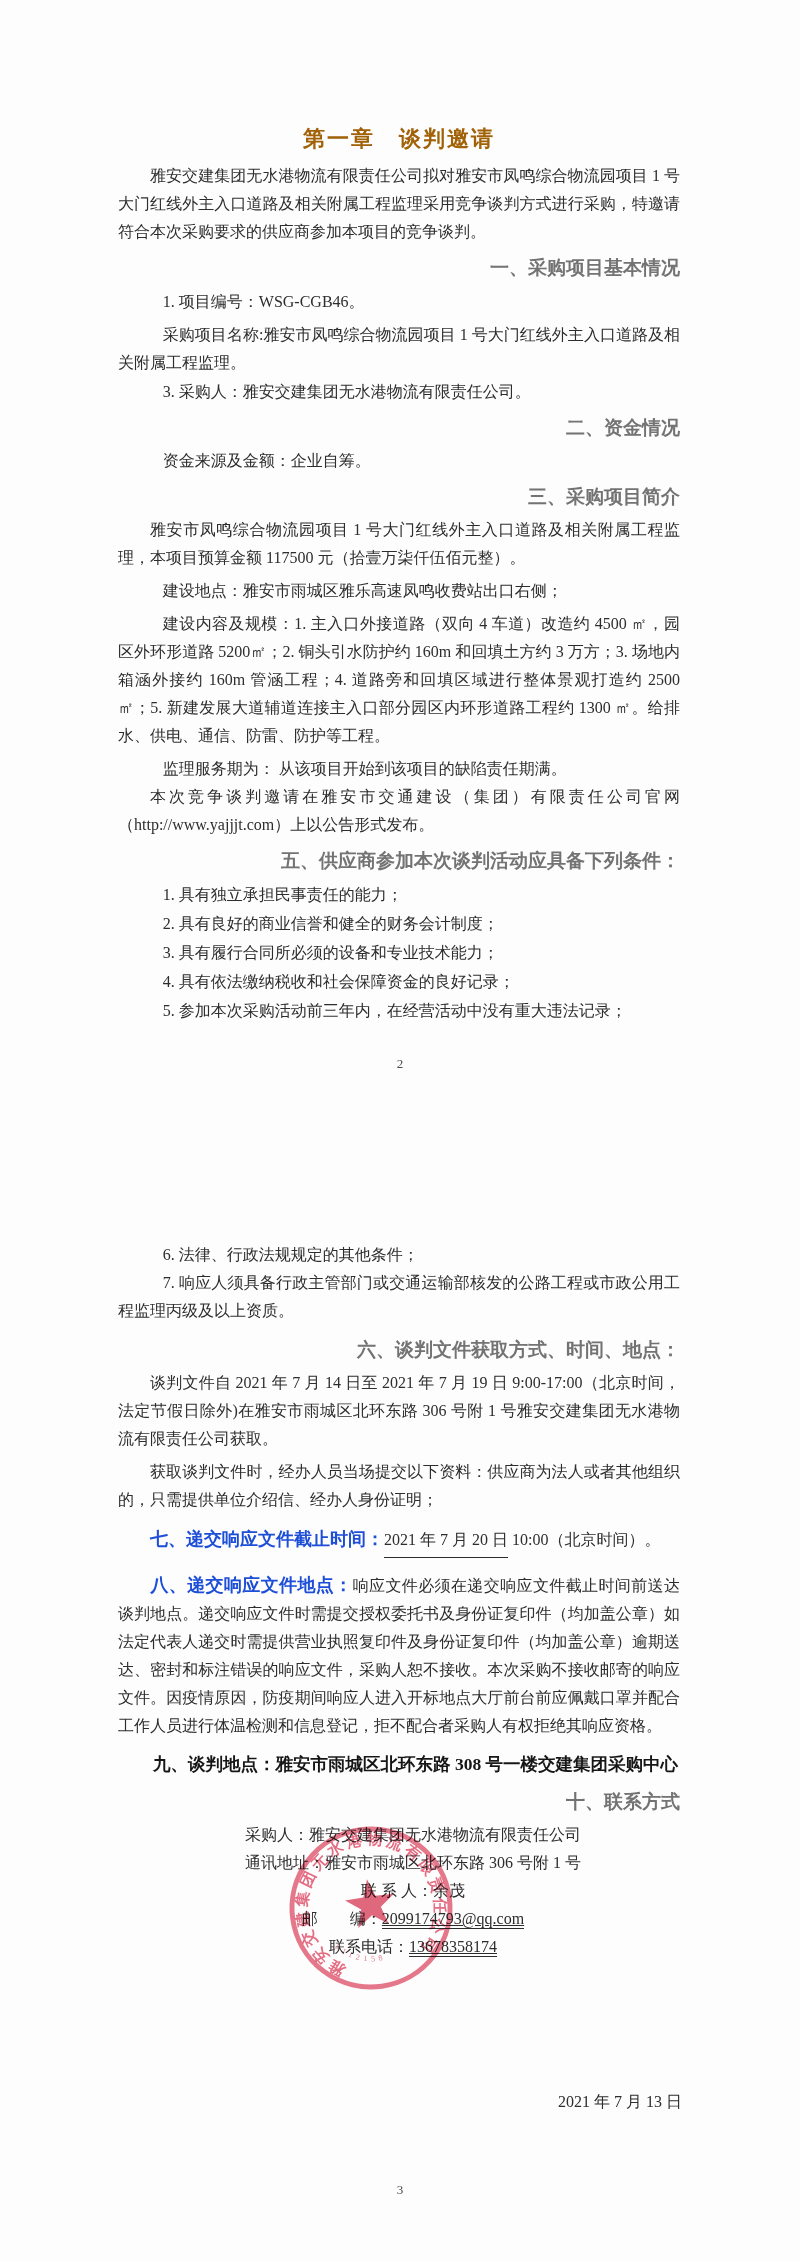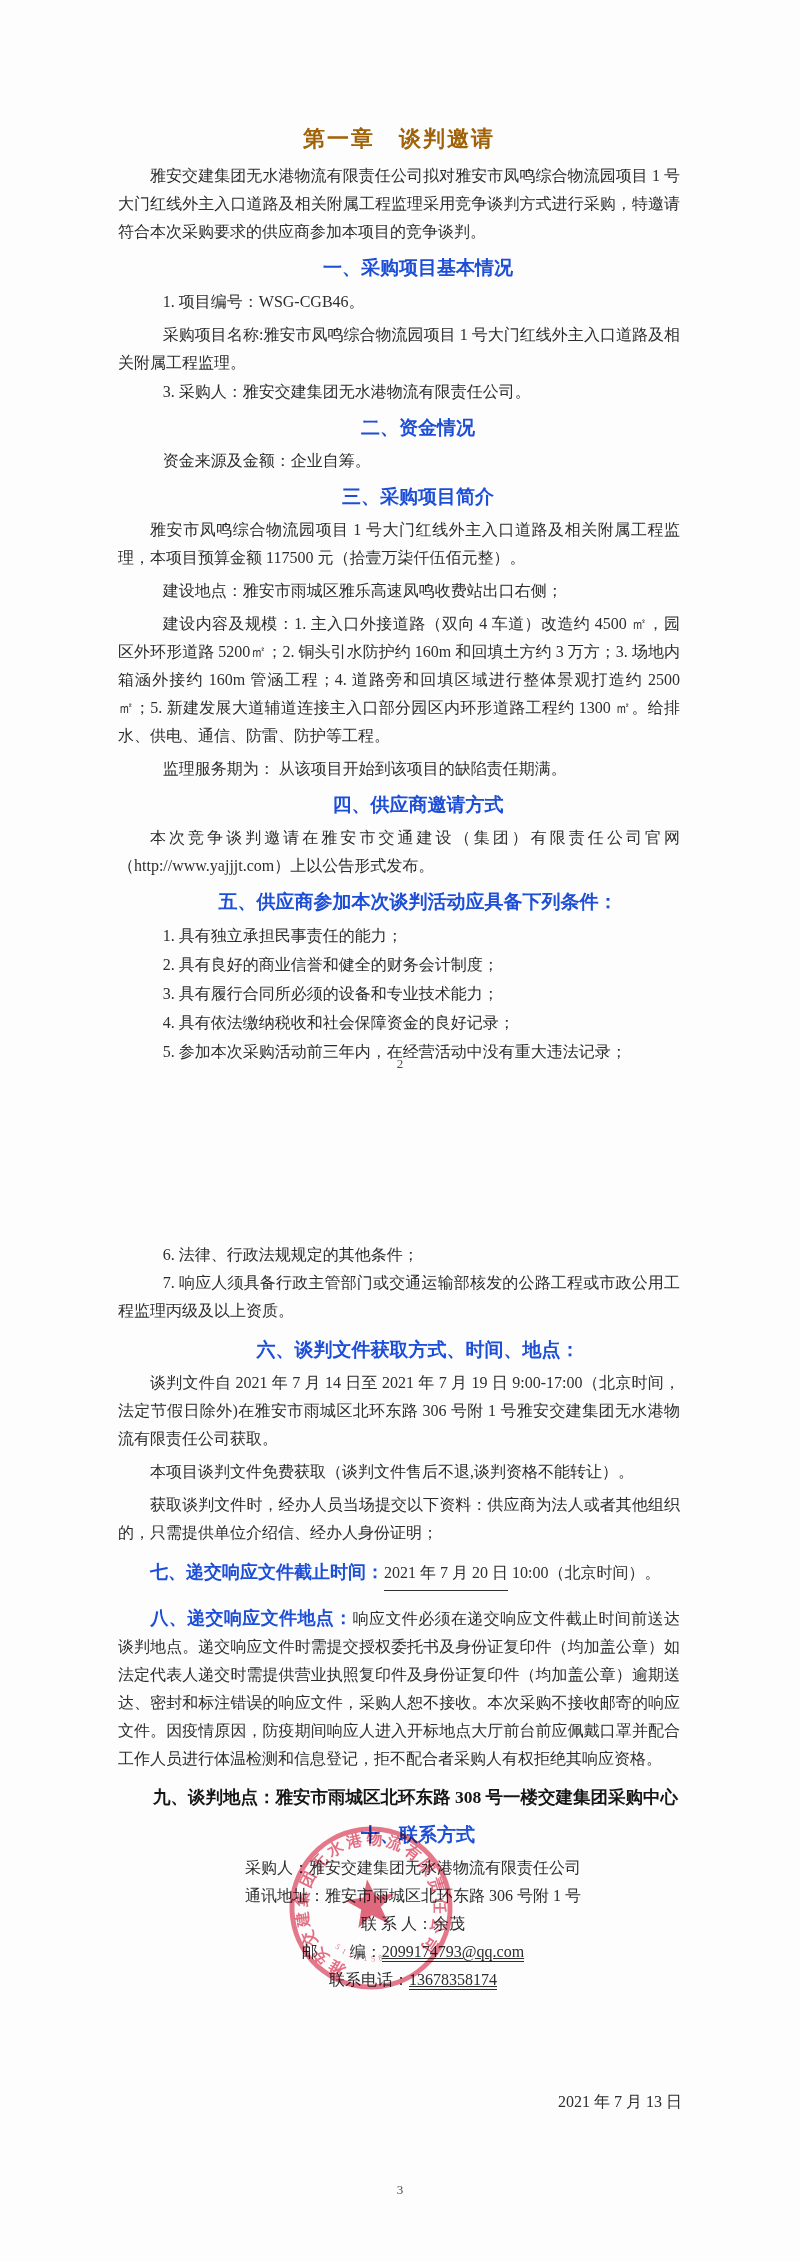--- a/index.html
+++ b/index.html
@@ -9,21 +9,21 @@
     font-family:"Liberation Serif","DejaVu Serif",serif;
   }
   .flow{position:absolute;left:118px;width:562px;}
   .content2{top:0;padding-top:124px;}
   .content3{top:1240px;}
   .doc-title{font-size:22px;font-weight:700;color:#a16207;text-align:center;line-height:30px;margin:0 0 8px 0;letter-spacing:2px;}
   .p{font-size:16px;line-height:28px;text-align:justify;margin:0;}
   .p.sp{margin-top:5px;}
   .ind2{text-indent:2em;}
   .ind3{text-indent:2.8em;}
-  .h{font-size:19px;font-weight:700;color:#1d4ed8;line-height:30px;margin:7px 0 4px 0;text-indent:2em;text-align:center;}
+  .h{font-size:19px;font-weight:700;color:#737373;line-height:30px;margin:7px 0 4px 0;text-indent:2em;text-align:right;}
   .item{font-size:16px;line-height:29px;text-align:justify;margin:0;text-indent:2.8em;}
   .inline-h{font-size:18px;font-weight:700;color:#1d4ed8;}
   .u-date{border-bottom:1.5px solid #2d2d2d;padding-bottom:9px;}
   .bold-line{font-weight:700;font-size:17.5px;line-height:29px;color:#161616;}
   .contacts{margin:4px 0 0 28px;text-align:center;}
   .contact-line{font-size:16px;line-height:28px;margin:0;}
   .contact-line .val.ul{border-bottom:1.5px solid #2d2d2d;padding-bottom:1px;text-decoration:underline;}
   .pagenum{position:absolute;left:0;width:800px;text-align:center;font-size:13px;color:#4a4a4a;}
   .pg2{top:1056px;} .pg3{top:2182px;}
   .doc-date{position:absolute;top:2092px;right:118px;font-size:16px;color:#2d2d2d;}
@@ -44,40 +44,38 @@
 
   <p class="h">二、资金情况</p>
   <p class="p ind3">资金来源及金额：企业自筹。</p>
 
   <p class="h">三、采购项目简介</p>
   <p class="p ind2">雅安市凤鸣综合物流园项目 1 号大门红线外主入口道路及相关附属工程监理，本项目预算金额 117500 元（拾壹万柒仟伍佰元整）。</p>
   <p class="p ind3 sp">建设地点：雅安市雨城区雅乐高速凤鸣收费站出口右侧；</p>
   <p class="p ind3 sp">建设内容及规模：1. 主入口外接道路（双向 4 车道）改造约 4500 ㎡，园区外环形道路 5200㎡；2. 铜头引水防护约 160m 和回填土方约 3 万方；3. 场地内箱涵外接约 160m 管涵工程；4. 道路旁和回填区域进行整体景观打造约 2500 ㎡；5. 新建发展大道辅道连接主入口部分园区内环形道路工程约 1300 ㎡。给排水、供电、通信、防雷、防护等工程。</p>
   <p class="p ind3 sp">监理服务期为：  从该项目开始到该项目的缺陷责任期满。</p>
 
-  <p class="h">四、供应商邀请方式</p>
   <p class="p ind2">本次竞争谈判邀请在雅安市交通建设（集团）有限责任公司官网（http://www.yajjjt.com）上以公告形式发布。</p>
 
   <p class="h">五、供应商参加本次谈判活动应具备下列条件：</p>
   <p class="item">1. 具有独立承担民事责任的能力；</p>
   <p class="item">2. 具有良好的商业信誉和健全的财务会计制度；</p>
   <p class="item">3. 具有履行合同所必须的设备和专业技术能力；</p>
   <p class="item">4. 具有依法缴纳税收和社会保障资金的良好记录；</p>
   <p class="item">5. 参加本次采购活动前三年内，在经营活动中没有重大违法记录；</p>
 </div>
 
 <div class="pagenum pg2">2</div>
 
 <div class="flow content3">
   <p class="item">6. 法律、行政法规规定的其他条件；</p>
   <p class="p ind3">7. 响应人须具备行政主管部门或交通运输部核发的公路工程或市政公用工程监理丙级及以上资质。</p>
 
   <p class="h" style="margin-top:10px;">六、谈判文件获取方式、时间、地点：</p>
   <p class="p ind2">谈判文件自 2021 年 7 月 14 日至 2021 年 7 月 19 日 9:00-17:00（北京时间，法定节假日除外)在雅安市雨城区北环东路 306 号附 1 号雅安交建集团无水港物流有限责任公司获取。</p>
-  <p class="p ind2 sp">本项目谈判文件免费获取（谈判文件售后不退,谈判资格不能转让）。</p>
   <p class="p ind2 sp">获取谈判文件时，经办人员当场提交以下资料：供应商为法人或者其他组织的，只需提供单位介绍信、经办人身份证明；</p>
 
   <p class="p" style="margin-top:10px;line-height:30px;"><span style="display:inline-block;width:2em;"></span><span class="inline-h">七、递交响应文件截止时间：</span><span class="u-date">2021 年 7 月 20 日</span><span> 10:00（北京时间）。</span></p>
 
   <p class="p" style="margin-top:16px;"><span style="display:inline-block;width:2em;"></span><span class="inline-h">八、递交响应文件地点：</span><span>响应文件必须在递交响应文件截止时间前送达谈判地点。递交响应文件时需提交授权委托书及身份证复印件（均加盖公章）如法定代表人递交时需提供营业执照复印件及身份证复印件（均加盖公章）逾期送达、密封和标注错误的响应文件，采购人恕不接收。本次采购不接收邮寄的响应文件。因疫情原因，防疫期间响应人进入开标地点大厅前台前应佩戴口罩并配合工作人员进行体温检测和信息登记，拒不配合者采购人有权拒绝其响应资格。</span></p>
 
   <p class="p bold-line" style="margin-top:10px;"><span style="display:inline-block;width:2em;"></span><span>九、谈判地点：</span><span>雅安市雨城区北环东路 308 号一楼交建集团采购中心</span></p>
 
   <p class="h" style="margin-top:8px;">十、联系方式</p>
 

